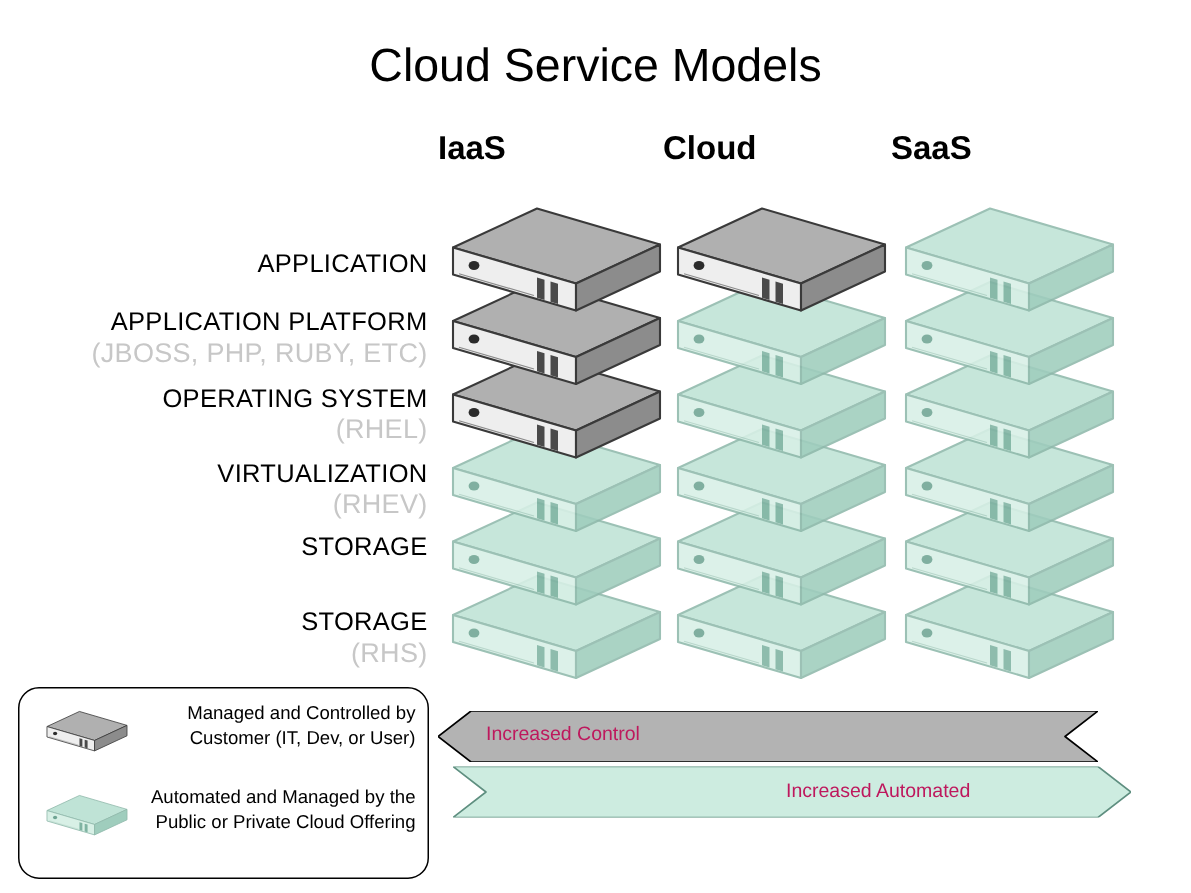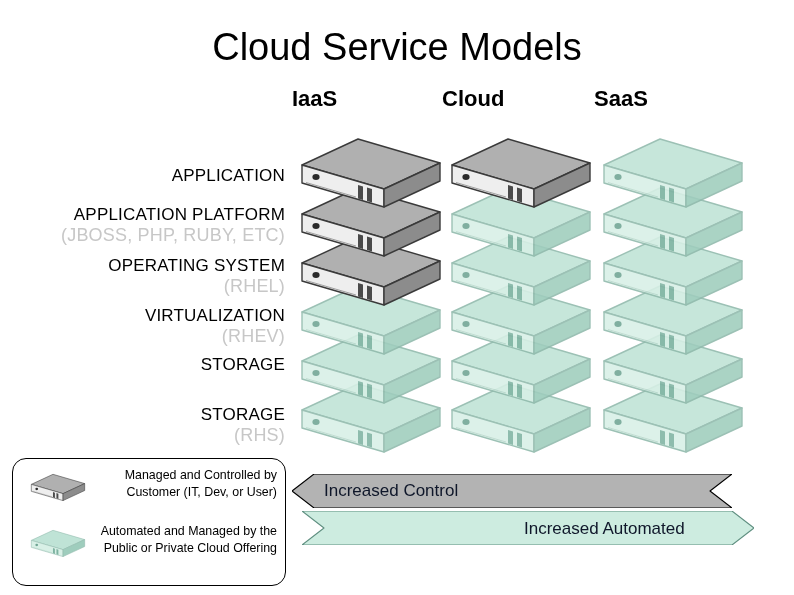--- a/index.html
+++ b/index.html
@@ -10,21 +10,21 @@
     position:relative;
     overflow:hidden;
     -webkit-font-smoothing:antialiased;
   }
   #slide{position:absolute;left:0;top:0;width:794px;height:595px;}
 
   
   .title{
     position:absolute;left:0;top:26px;width:794px;
     text-align:center;
-    font-size:38px;font-weight:400;color:#000;
+    font-size:31px;font-weight:400;color:#000;
     letter-spacing:0px;
   }
 
   
   .col-head{
     position:absolute;top:86px;
     font-size:22px;font-weight:700;color:#000;
     text-align:left;width:140px;
   }
   .col-head.c0{left:292px;}
@@ -67,21 +67,21 @@
   .legend-txt{
     position:absolute;left:78px;width:186px;
     text-align:right;
     font-size:12.4px;color:#000;line-height:1.35;
   }
 
   
   .arrow{position:absolute;}
   .arrow-label{
     position:absolute;
-    font-size:17px;color:#0f172a;
+    font-size:13px;color:#be185d;
     white-space:nowrap;
   }
   .a-ctrl-lbl{left:324px;top:481px;}
   .a-auto-lbl{left:524px;top:519px;}
 </style>
 </head>
 <body>
 
 <div id="slide">
 

